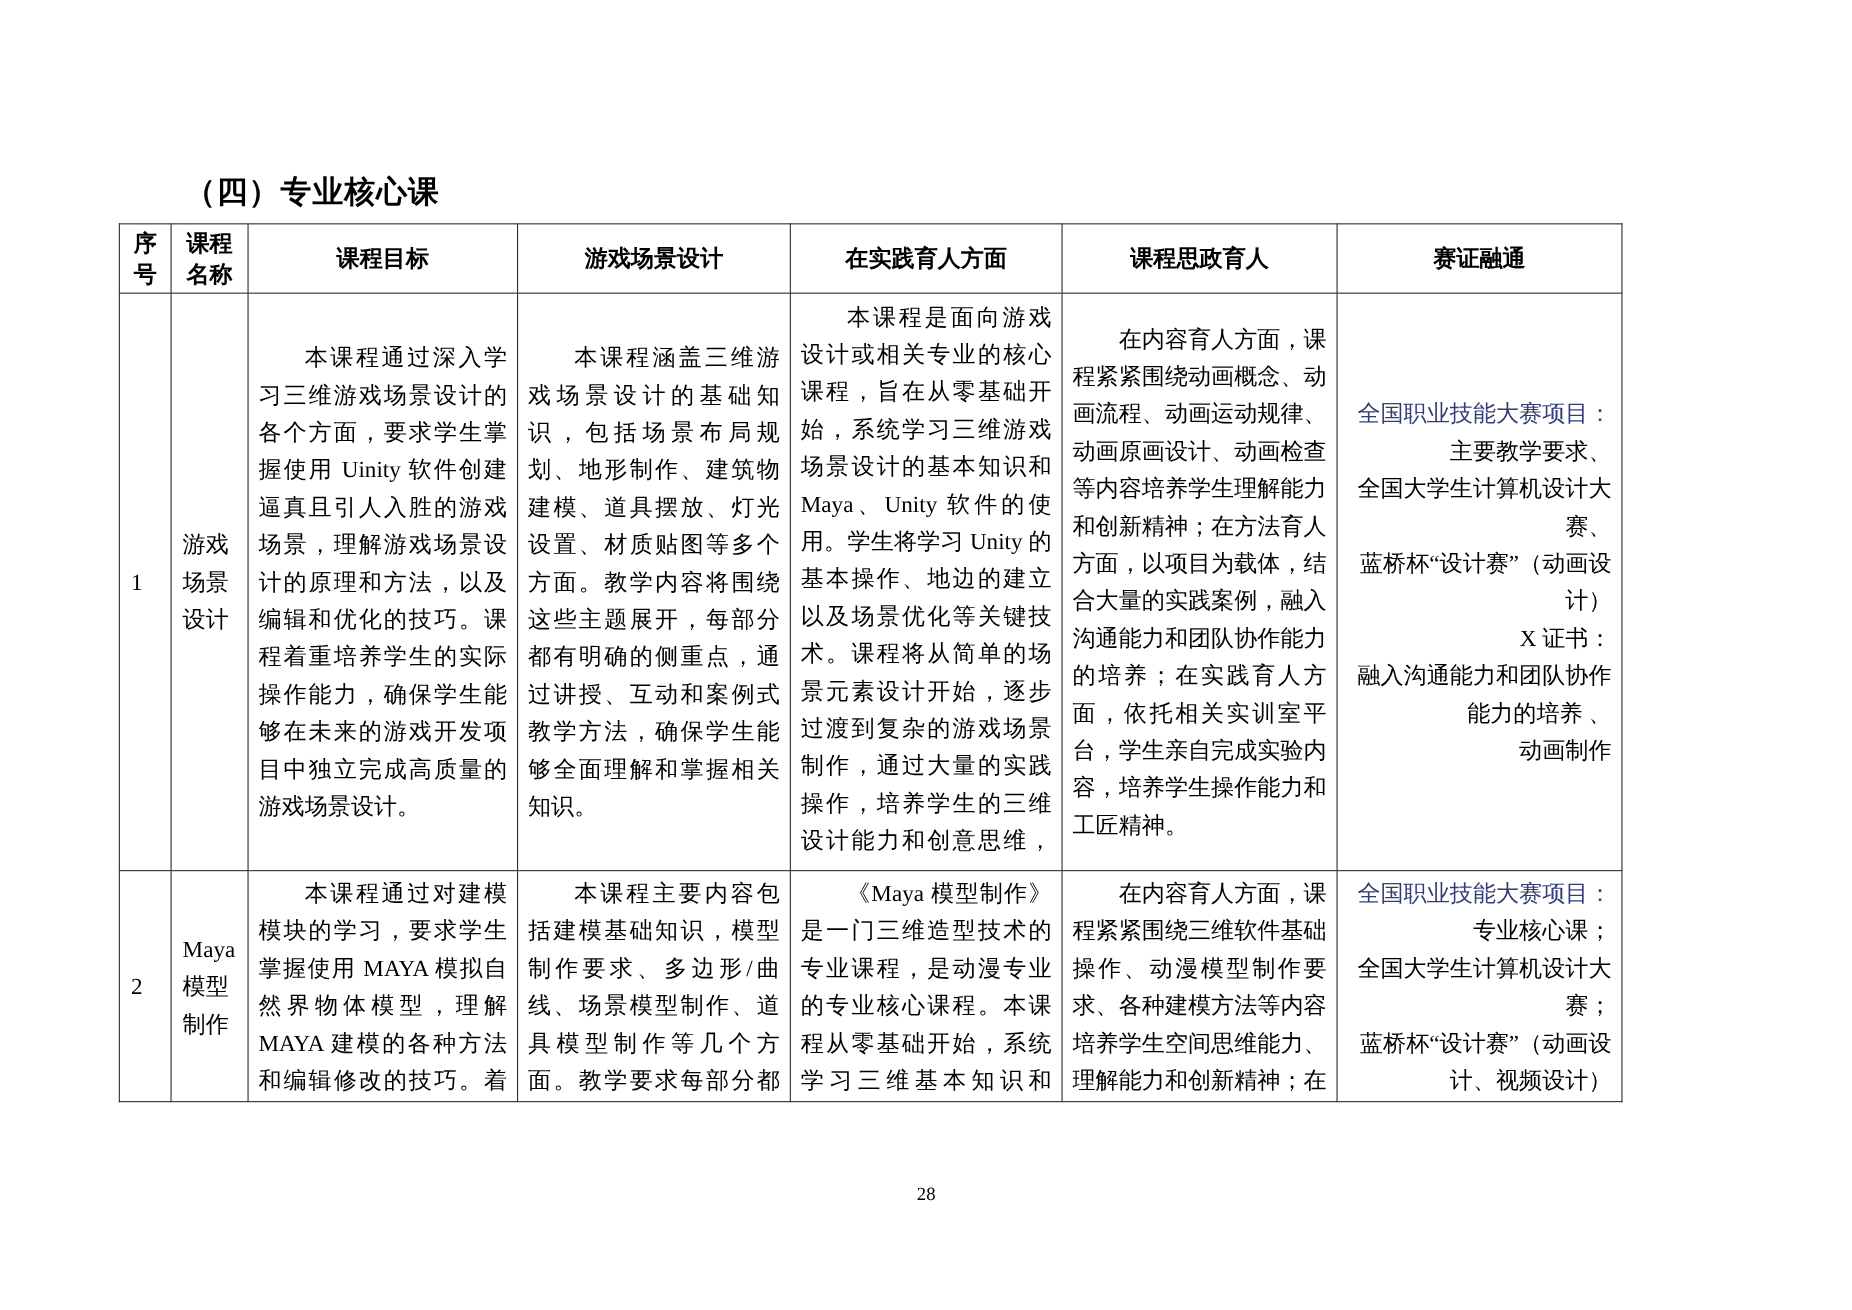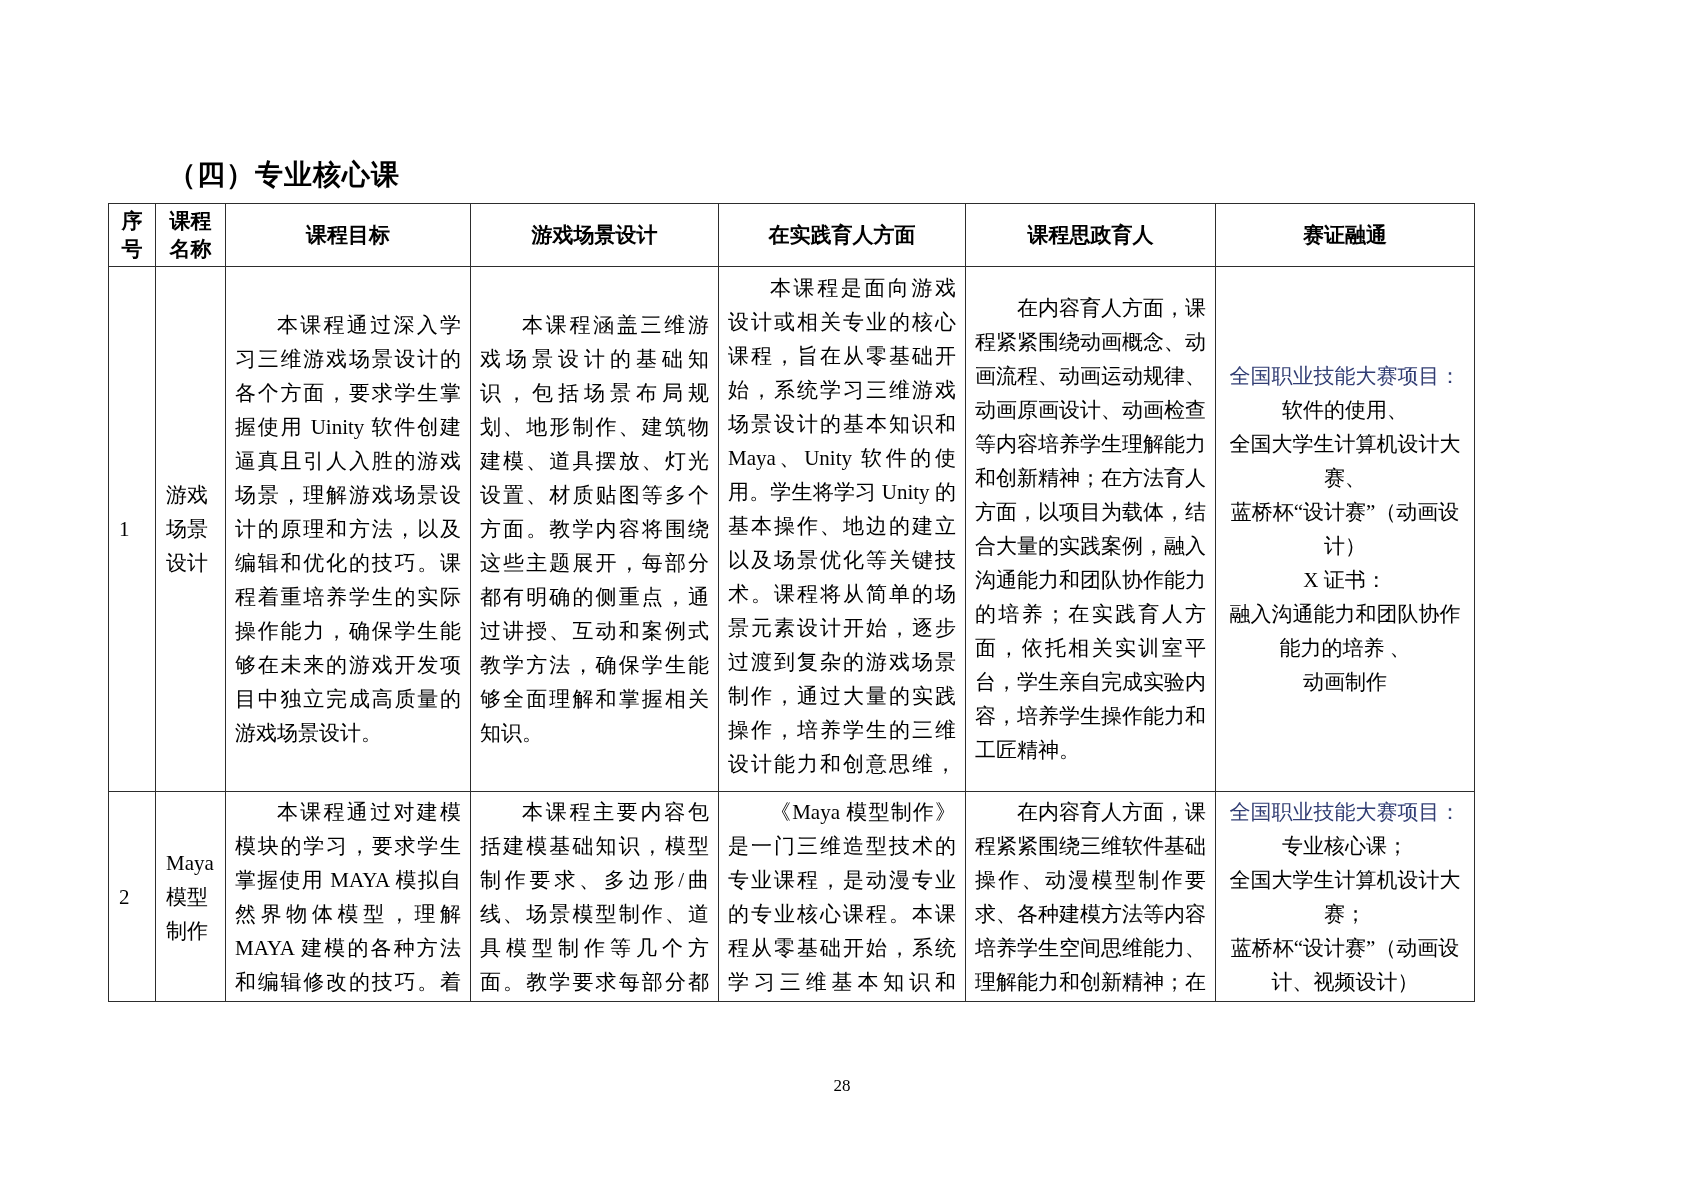--- a/index.html
+++ b/index.html
@@ -58,21 +58,21 @@
   .para {
     text-indent:2em;
     text-align:justify;
     line-height:34px;
     overflow-wrap:break-word;
   }
   tr.row-2 td.c-text { vertical-align:top; }
   tr.row-2 .vclip { max-height:205px; margin-top:3px; }
   .comp-line {
     line-height:34px;
-    text-align:center;
+    text-align:right;
     overflow-wrap:break-word;
   }
   .comp-heading { color:#313d73; }
   .cert-heading { }
   .page-number {
     position:absolute;
     left:0; right:0;
     top:1076px;
     text-align:center;
     font-size:17px;
@@ -126,21 +126,21 @@
           </div>
       </td>
       <td class="c-text">
         <div class="vclip">
             <div class="para">在内容育人方面，课程紧紧围绕动画概念、动画流程、动画运动规律、动画原画设计、动画检查等内容培养学生理解能力和创新精神；在方法育人方面，以项目为载体，结合大量的实践案例，融入沟通能力和团队协作能力的培养；在实践育人方面，依托相关实训室平台，学生亲自完成实验内容，培养学生操作能力和工匠精神。</div>
           </div>
       </td>
       <td class="c-text">
         <div class="vclip">
           <div class="comp-line comp-heading">全国职业技能大赛项目：</div>
-          <div class="comp-line">软件的使用、</div>
+          <div class="comp-line">主要教学要求、</div>
           <div class="comp-line">全国大学生计算机设计大赛、</div>
           <div class="comp-line">蓝桥杯“设计赛”（动画设计）</div>
           <div class="comp-line cert-heading">X 证书：</div>
           <div class="comp-line">融入沟通能力和团队协作能力的培养 、</div>
           <div class="comp-line">动画制作</div>
         </div>
       </td>
     </tr>
     <tr class="row-2">
       <td class="c-num">2</td>

